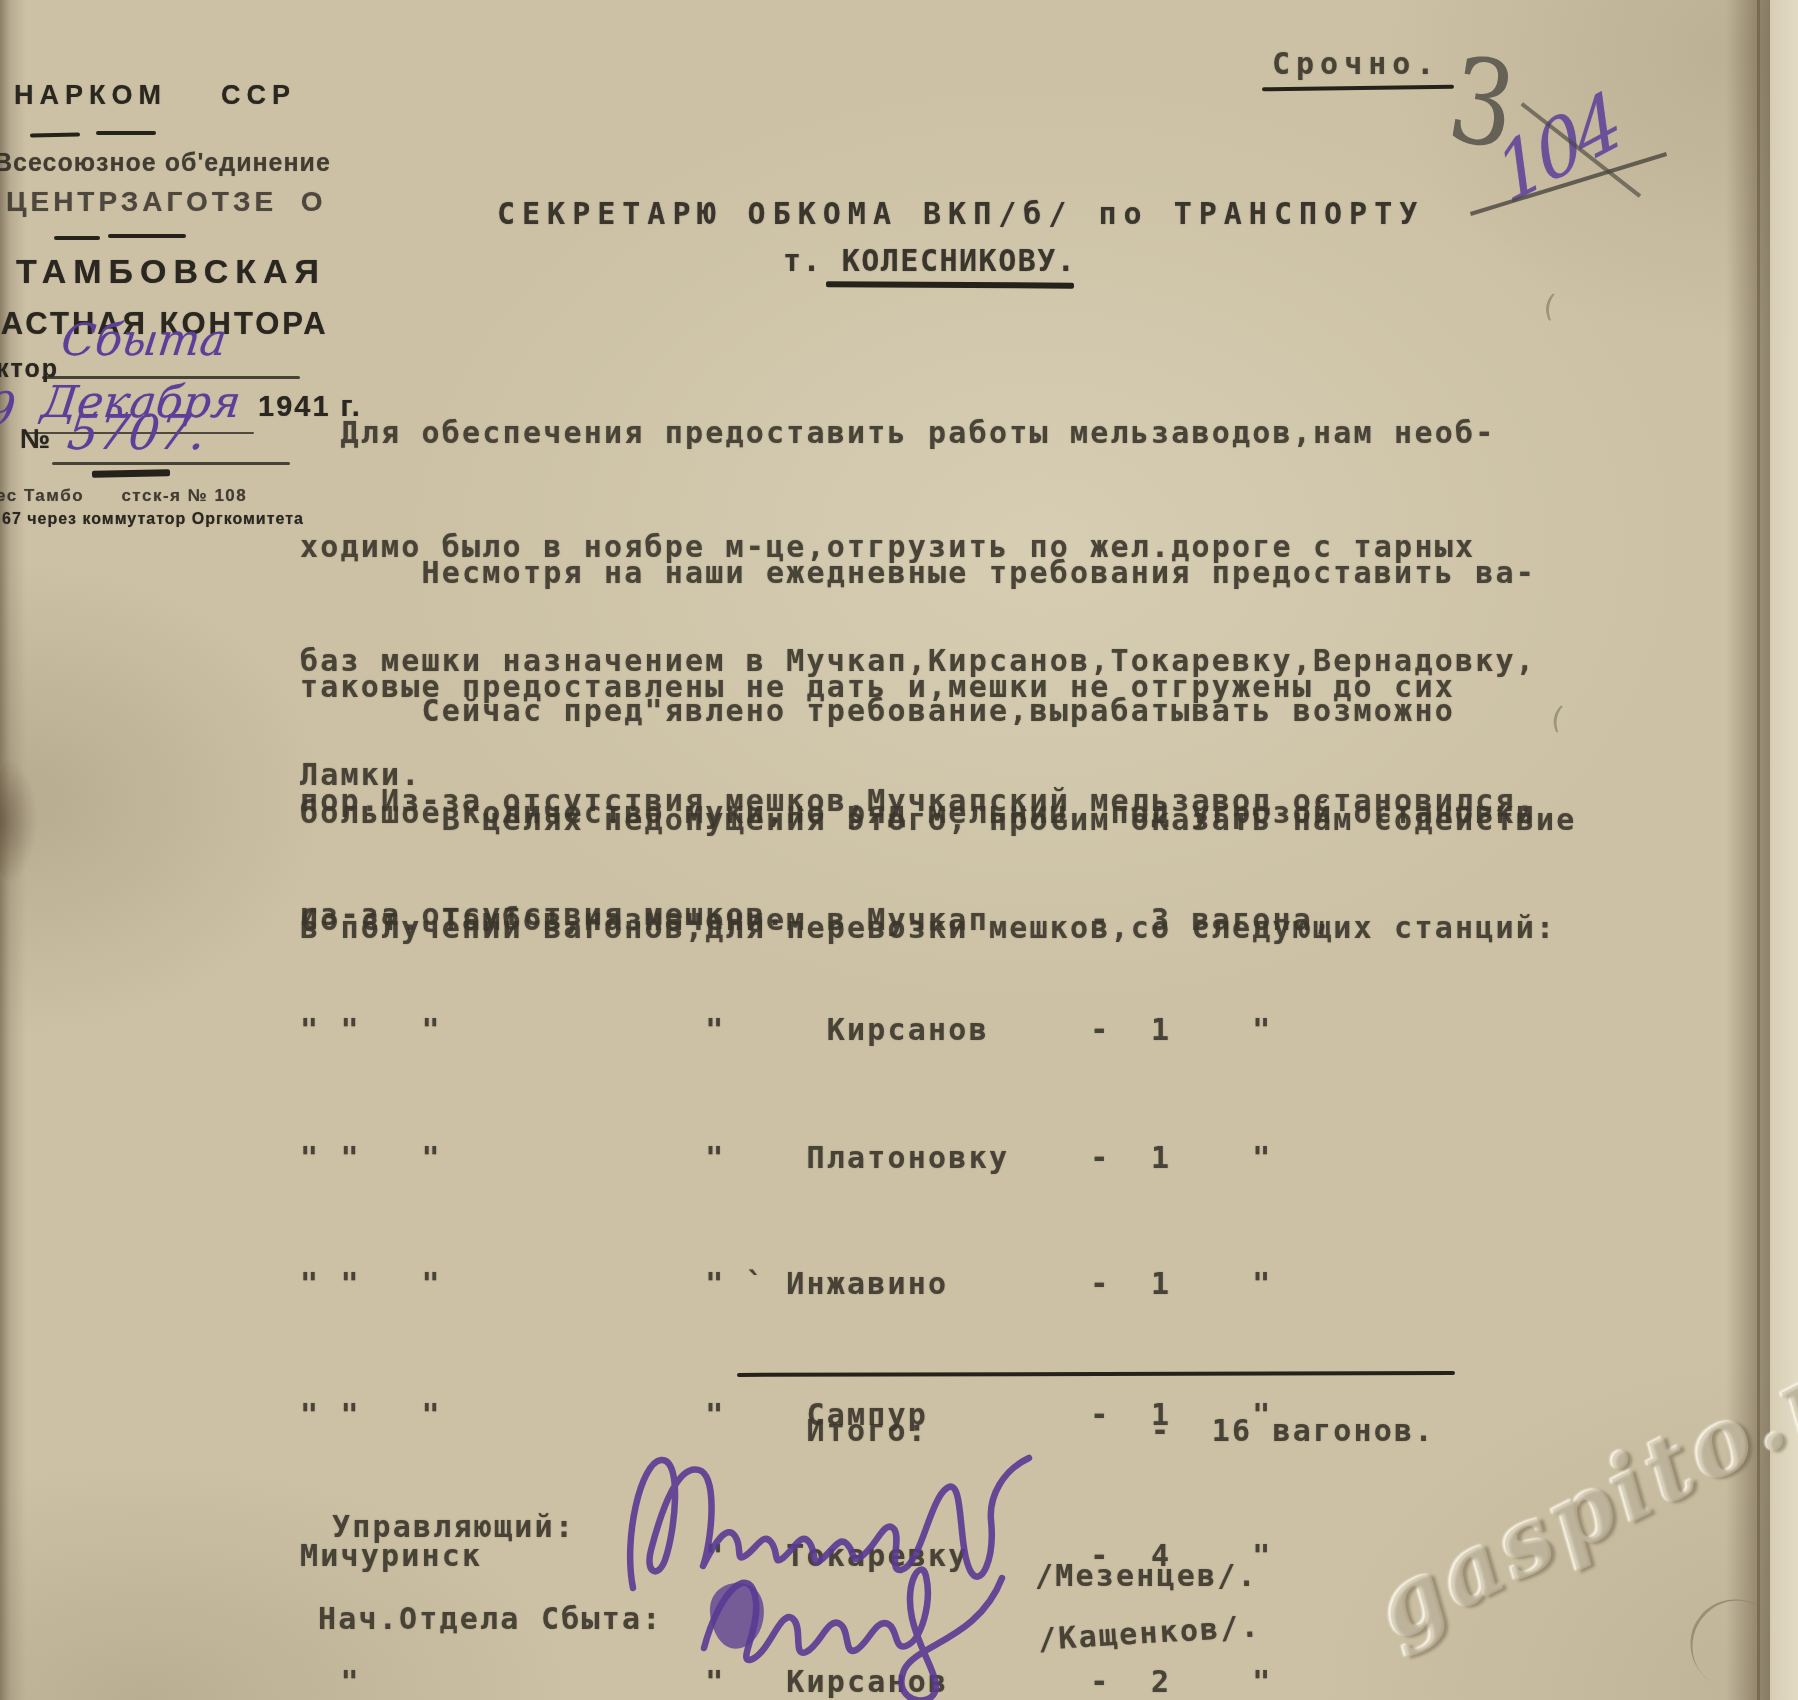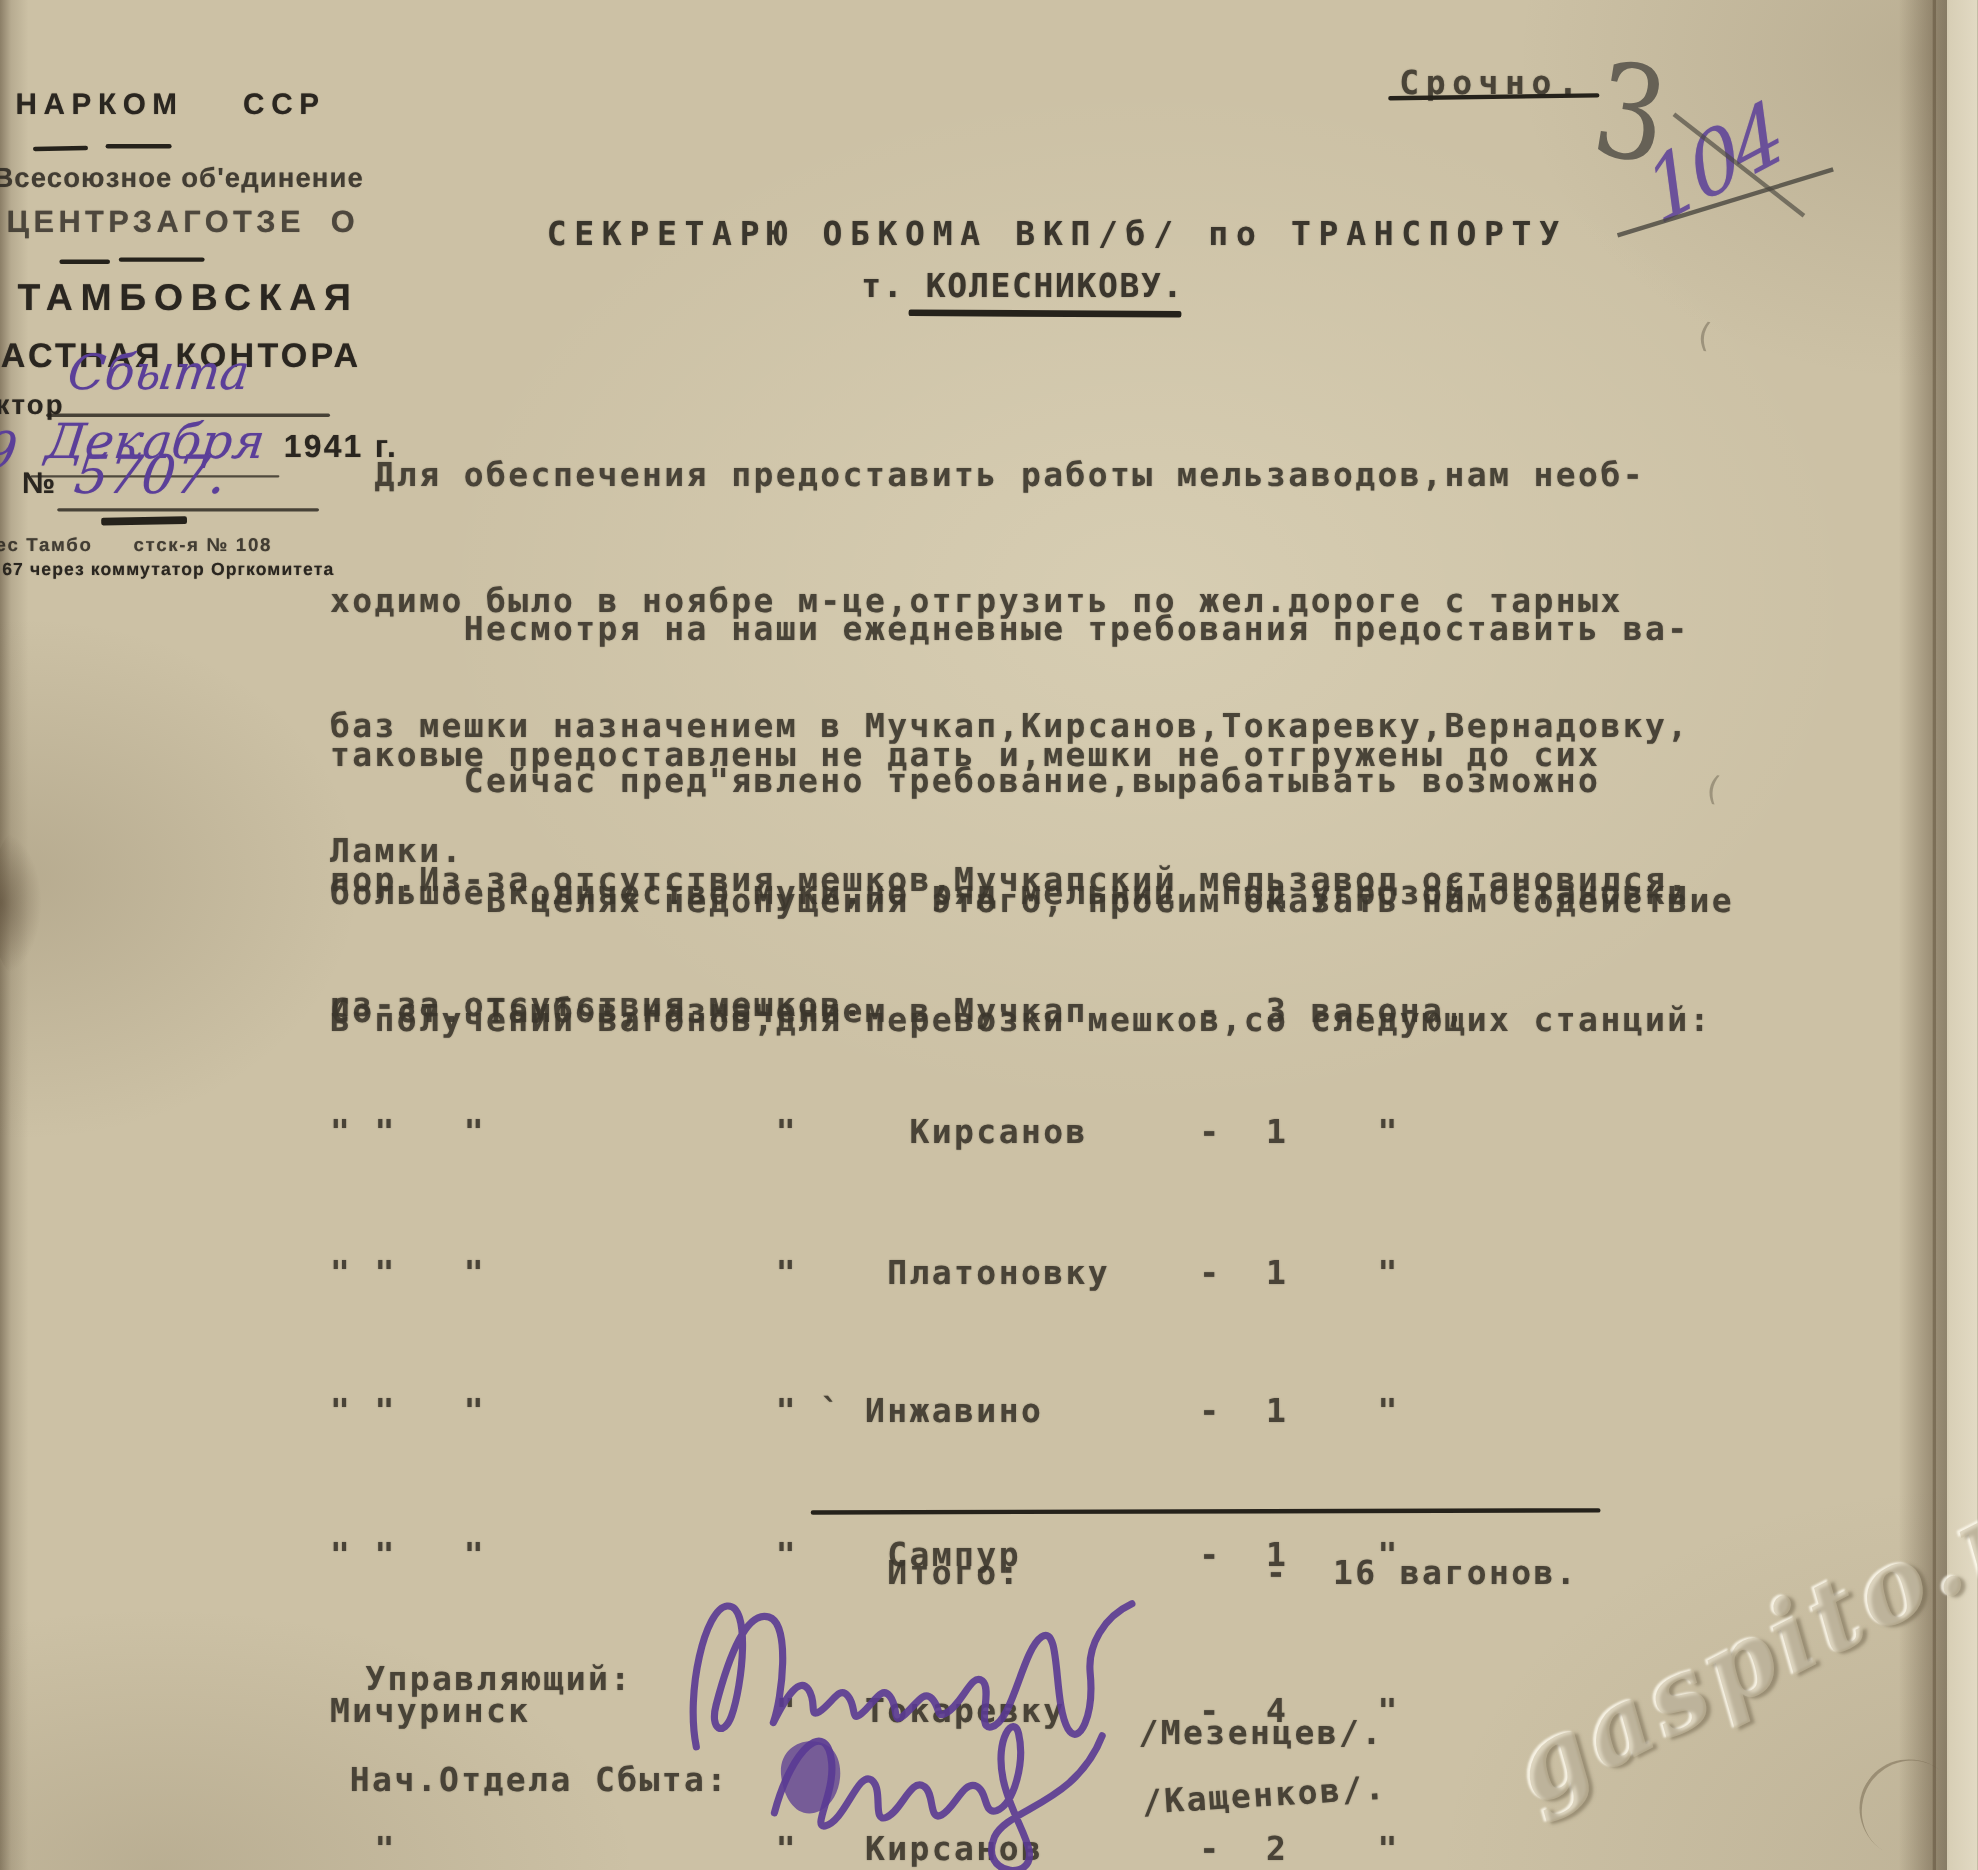--- a/index.html
+++ b/index.html
@@ -84,21 +84,21 @@
   <div class="abs bar" style="left:28px;top:432px;width:226px;height:2px;opacity:.75;"></div>
 
   <div class="abs stamp" style="left:20px;top:424px;font-size:27px;">№</div>
   <div class="abs hand" style="left:68px;top:404px;font-size:48px;">5707.</div>
   <div class="abs bar" style="left:52px;top:462px;width:238px;height:2.5px;opacity:.8;"></div>
   <div class="abs bar" style="left:92px;top:470px;width:78px;height:7px;transform:rotate(-1deg);"></div>
 
   <div class="abs stamp" style="left:-4px;top:486px;font-size:17px;letter-spacing:1.5px;opacity:.85;">ес Тамбо      стск-я № 108</div>
   <div class="abs stamp" style="left:2px;top:510px;font-size:16px;letter-spacing:1px;">67 через коммутатор Оргкомитета</div>
 
-  <div class="abs type" style="left:1272px;top:46px;font-size:30px;letter-spacing:6px;margin-top:12px;">Срочно.</div>
+  <div class="abs type" style="left:1272px;top:46px;font-size:30px;letter-spacing:6px;">Срочно.</div>
   <div class="abs bar" style="left:1262px;top:86px;width:192px;height:4px;transform:rotate(-0.8deg);"></div>
 
   <div class="abs pencil" style="left:1445px;top:34px;font-size:118px;transform:rotate(9deg) scaleX(.85);">3</div>
   <div class="abs hand" style="left:1492px;top:104px;font-size:76px;letter-spacing:-5px;transform:rotate(-28deg) skewX(-10deg);opacity:.85;">104</div>
   <div class="abs" style="left:1466px;top:182px;width:205px;height:4px;background:#49463f;transform:rotate(-17deg);opacity:.8;"></div>
   <div class="abs" style="left:1506px;top:148px;width:150px;height:3.5px;background:#49463f;transform:rotate(38deg);opacity:.65;"></div>
 
   <div class="abs margin-mark" style="left:1540px;top:288px;transform:rotate(8deg);">(</div>
   <div class="abs margin-mark" style="left:1548px;top:700px;transform:rotate(10deg);">(</div>
 

